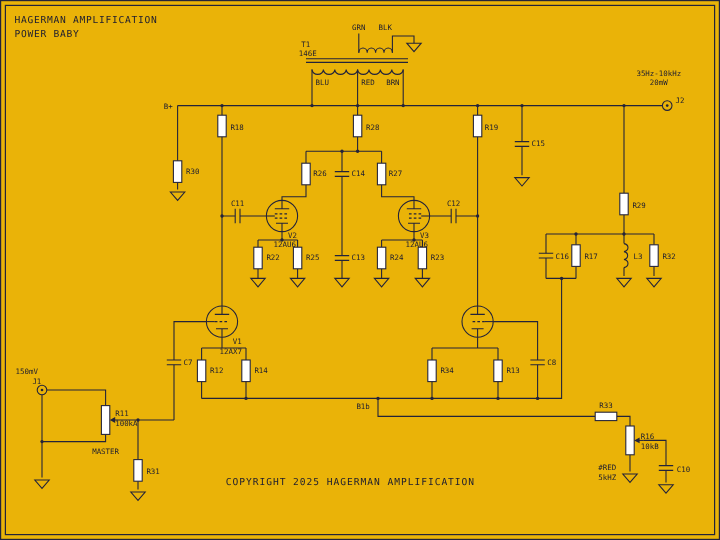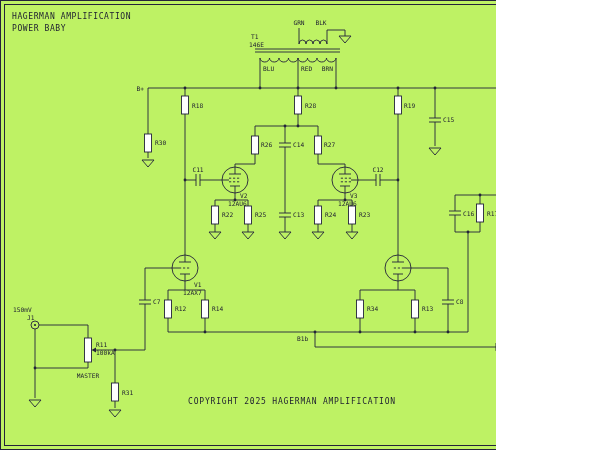--- a/index.html
+++ b/index.html
@@ -1,16 +1,16 @@
 <!DOCTYPE html>
 <html><head>
 <meta charset="utf-8">
 <style>
   html,body{margin:0;padding:0;background:#fff;}
-  .page{position:relative;width:496px;height:450px;background:#bef264;overflow:hidden;}
+  .page{position:relative;width:600px;height:450px;background:#eab308;overflow:hidden;}
   svg{display:block;}
   text{font-family:"DejaVu Sans Mono","Liberation Mono",monospace;fill:#1c1c30;}
   .lb{font-size:6.2px;}
   .hd{font-size:8px;letter-spacing:.6px;}
   .cp{font-size:8px;letter-spacing:.8px;}
 </style>
 </head>
 <body>
 
 <div class="page">

